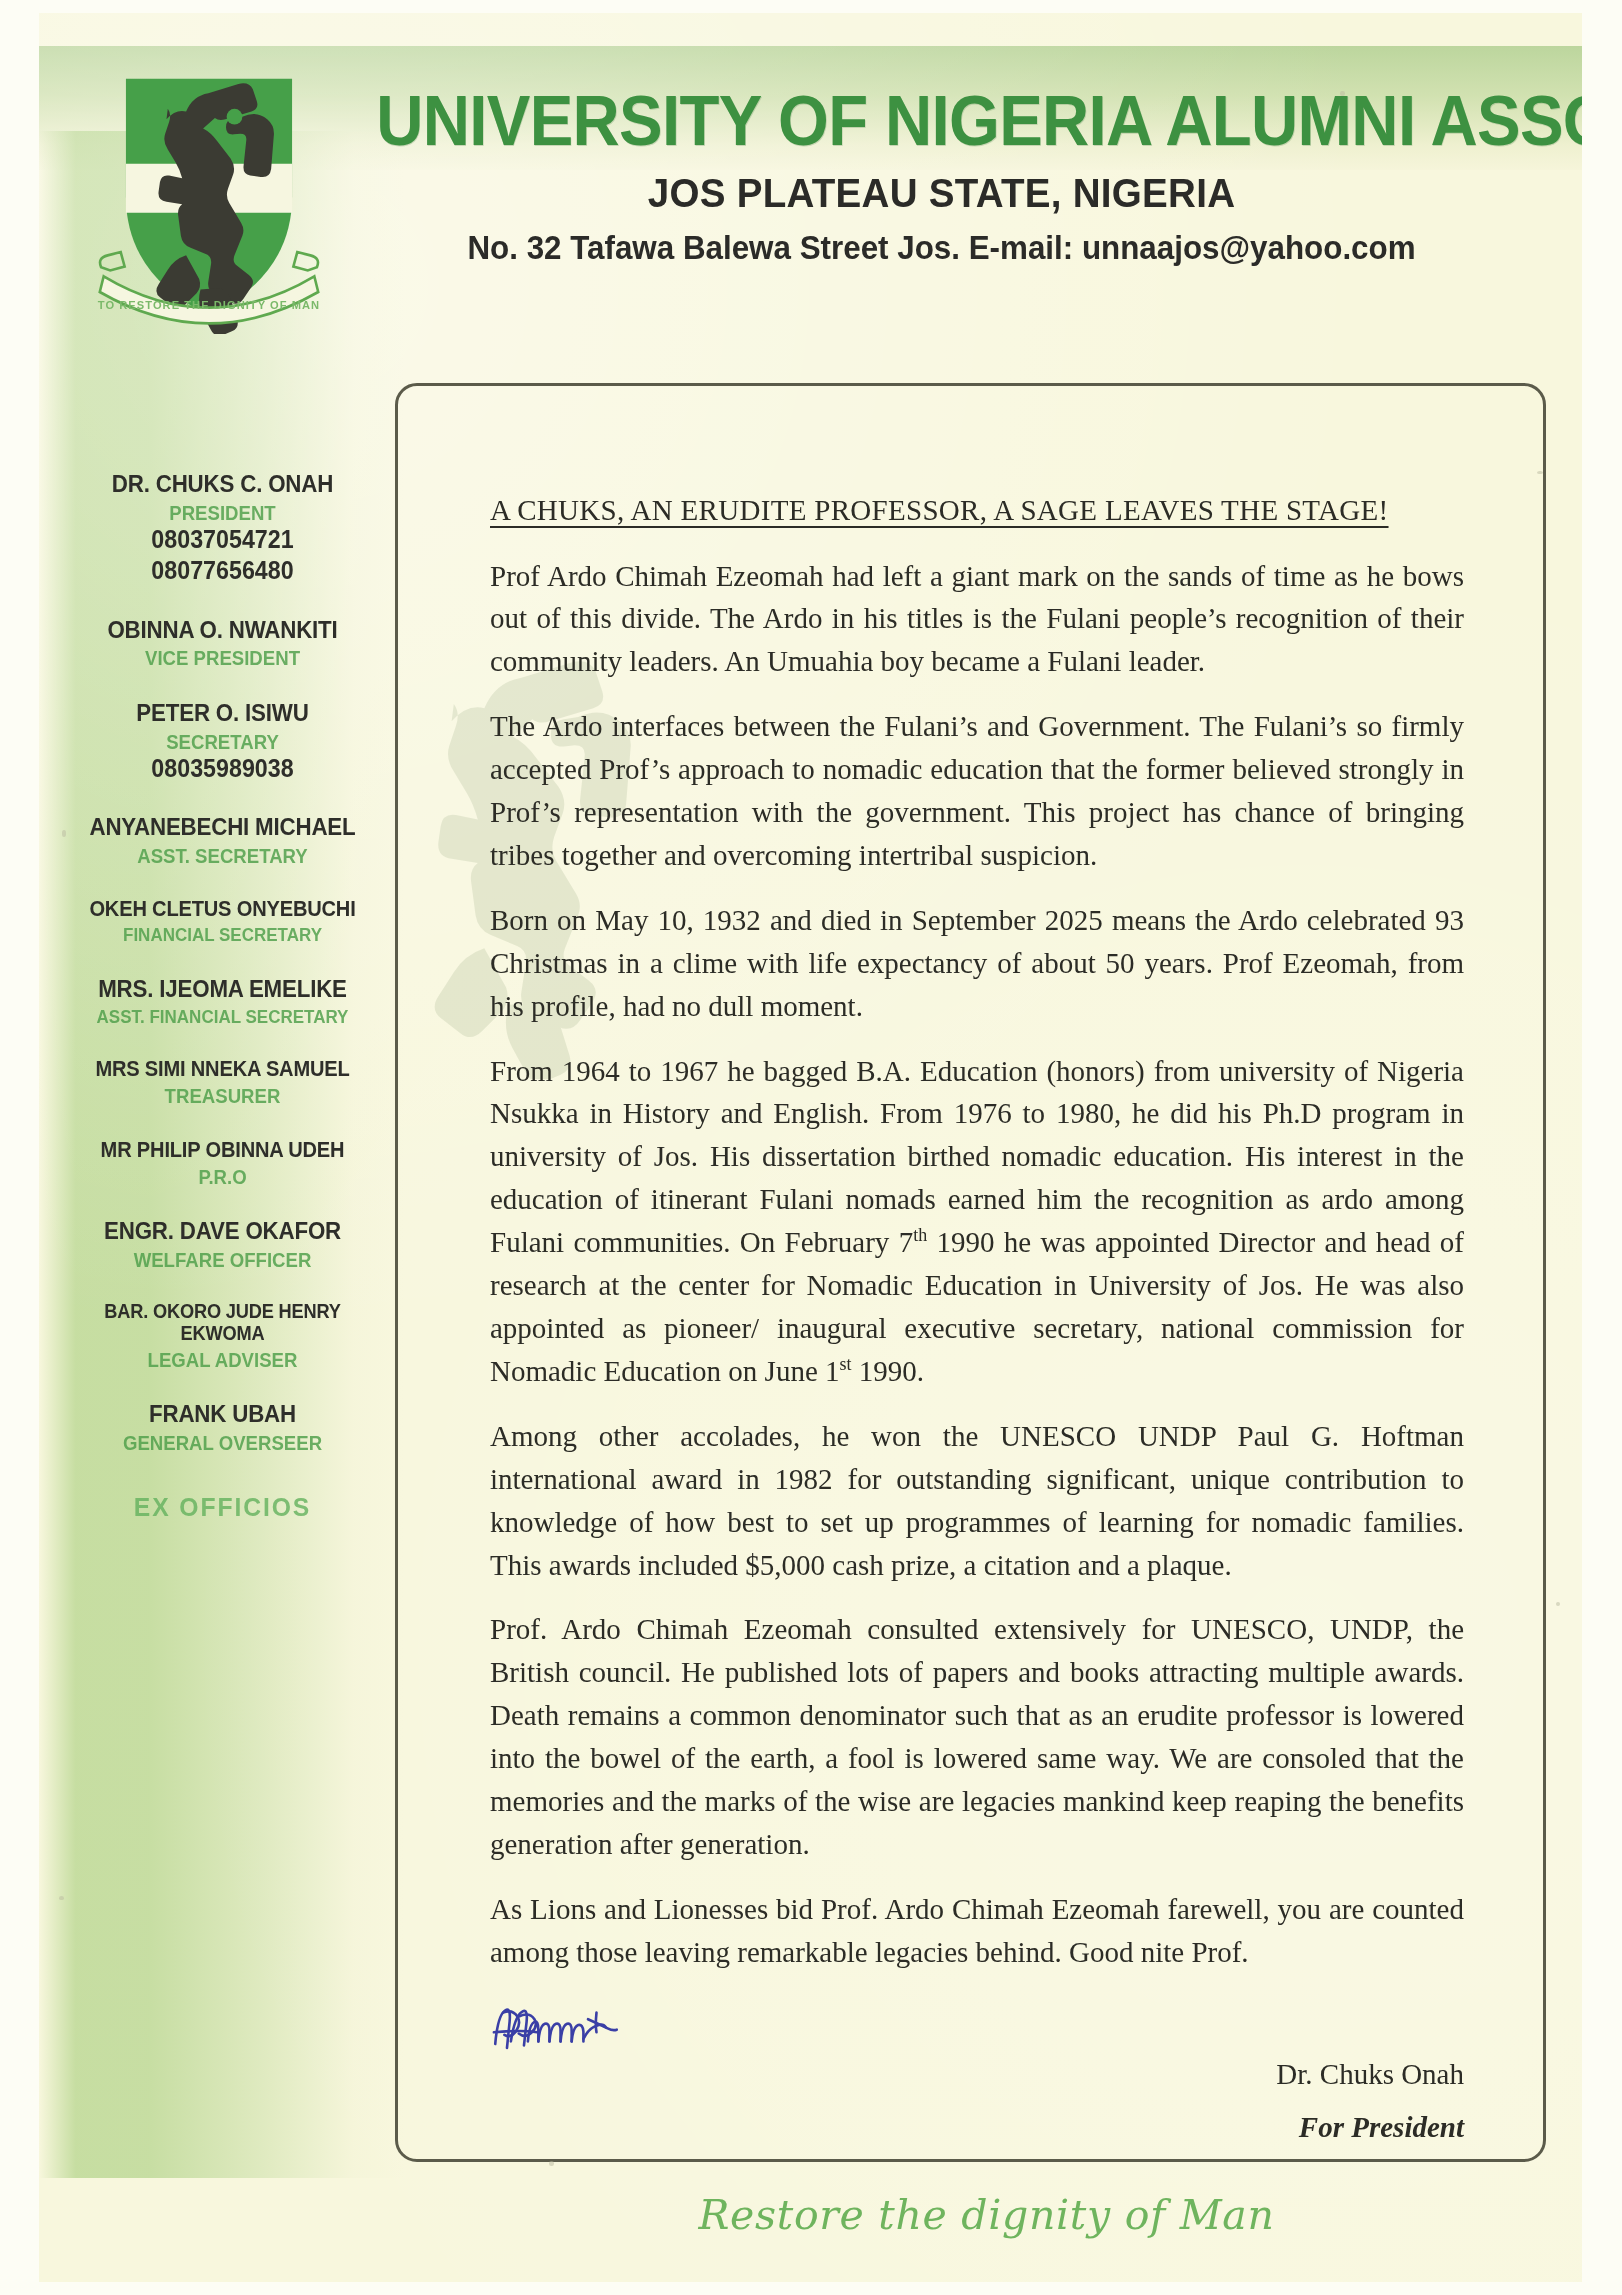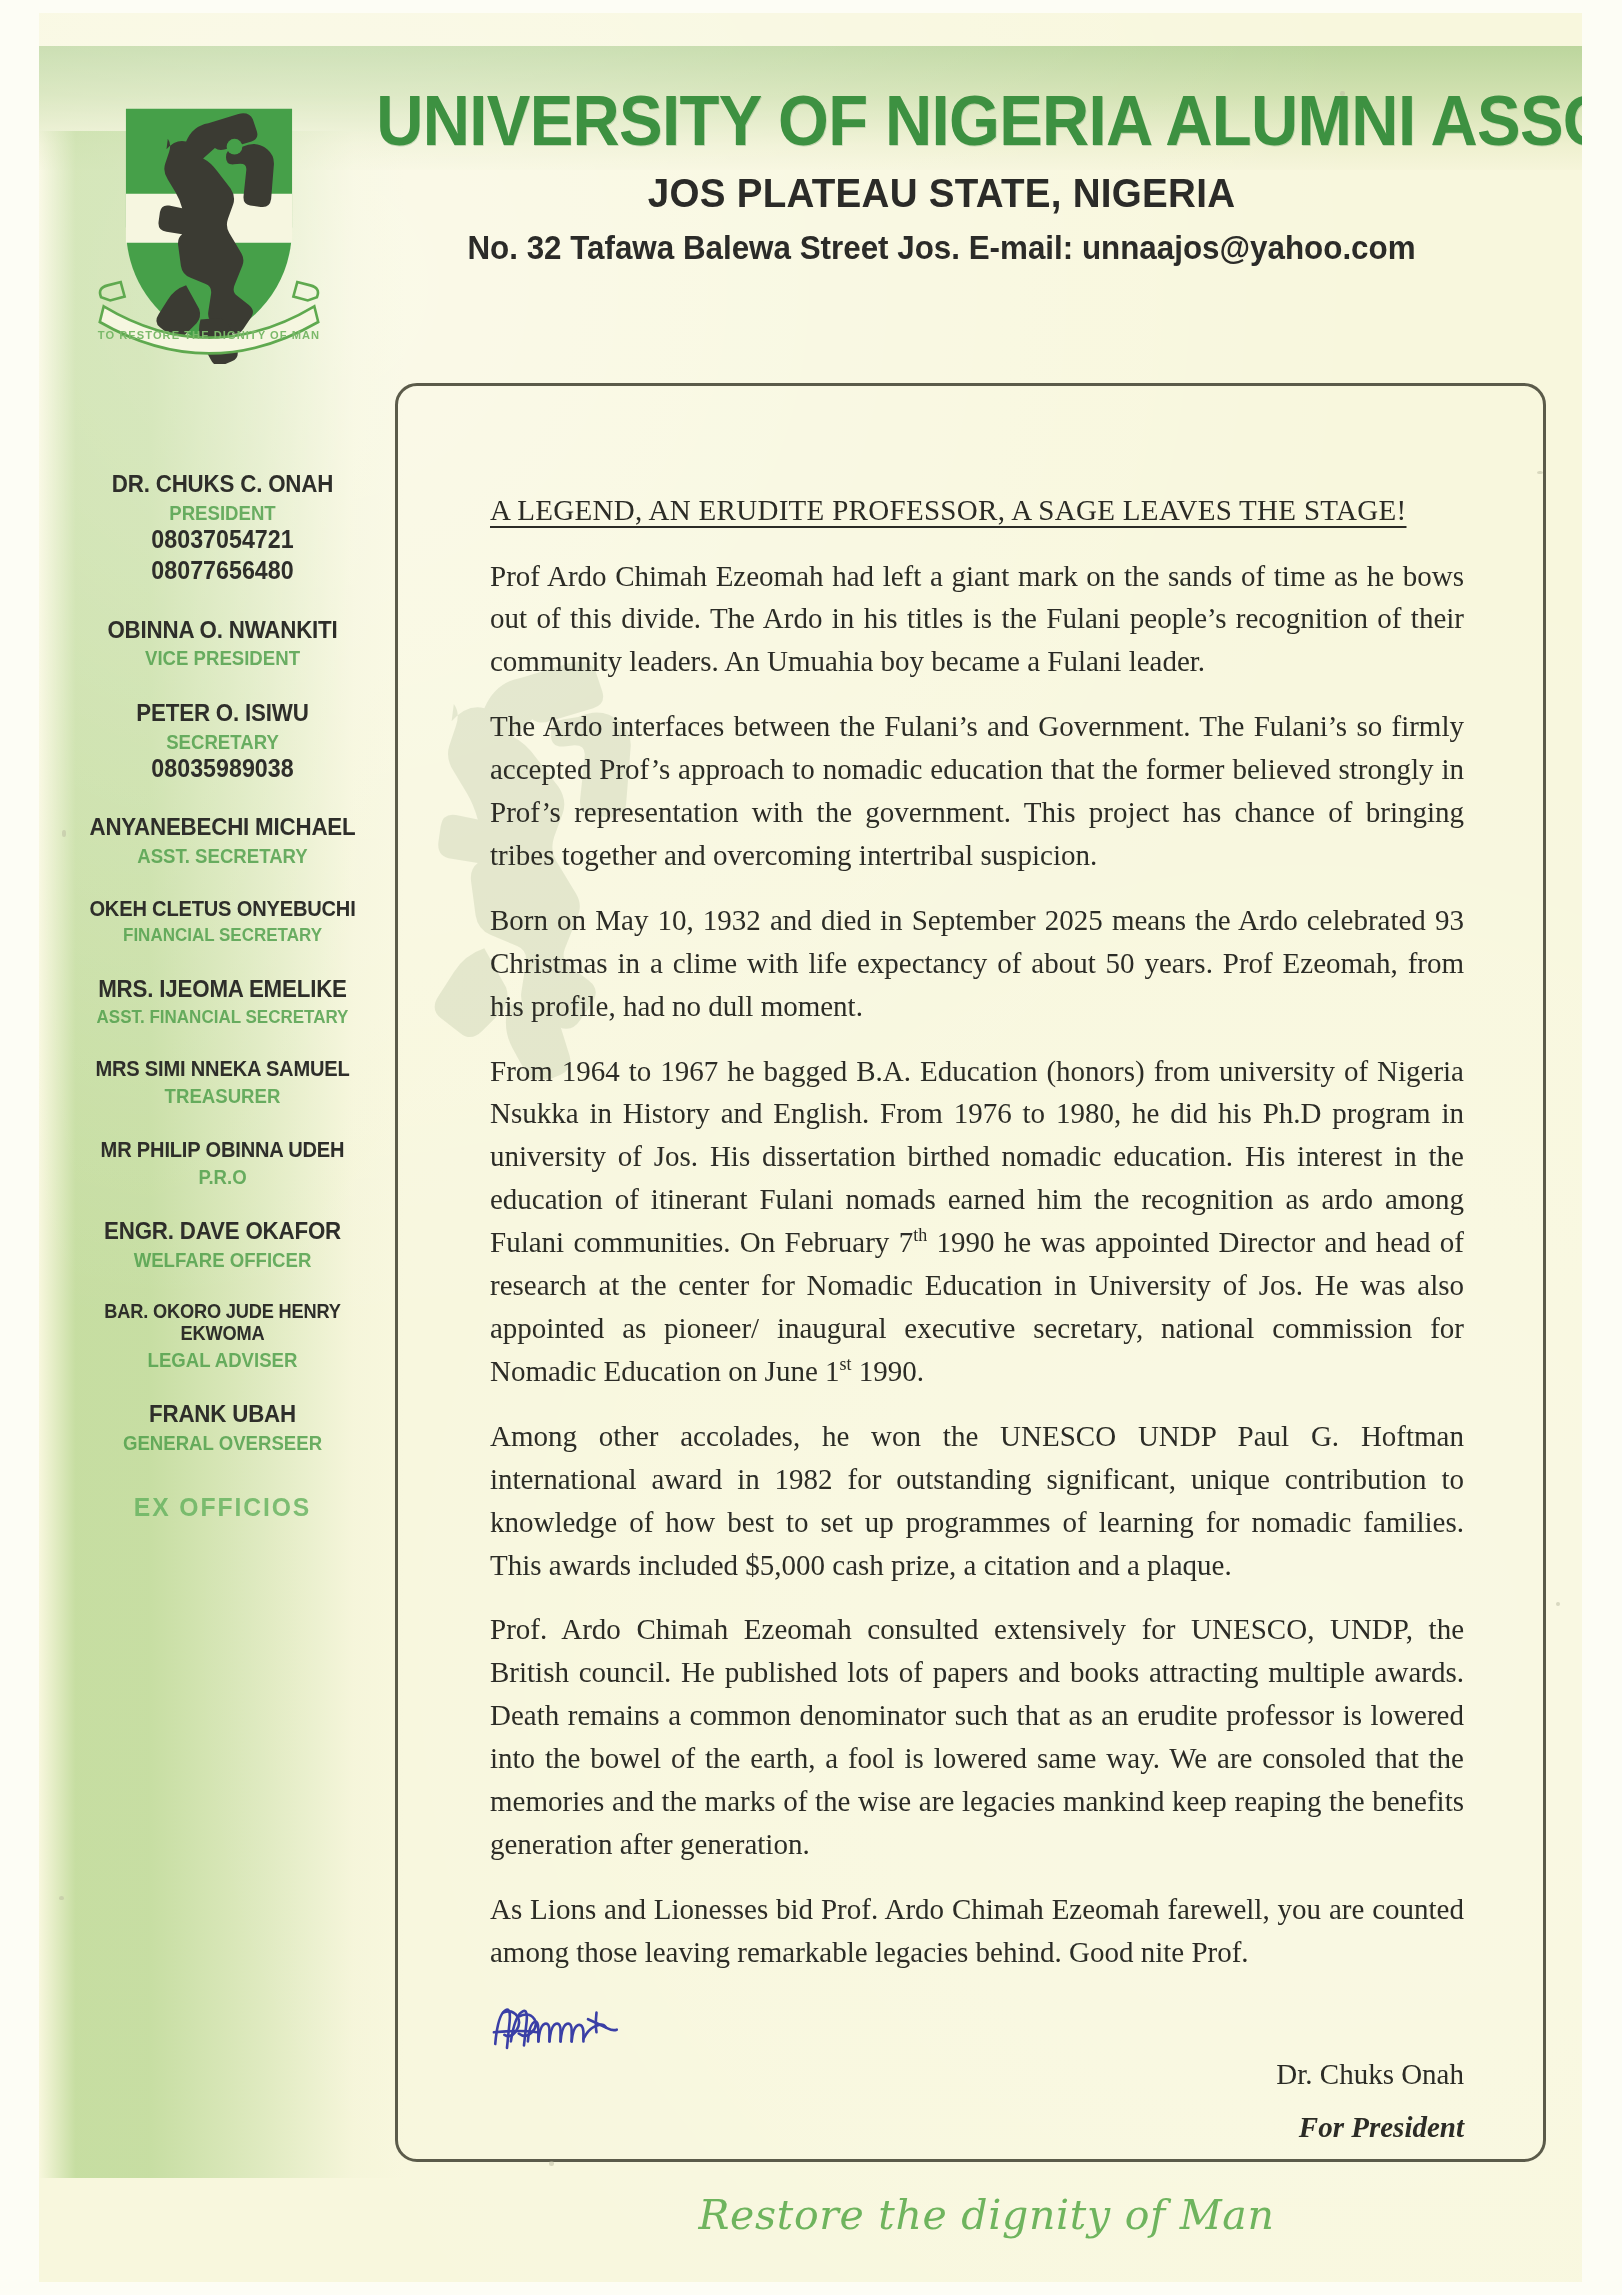--- a/index.html
+++ b/index.html
@@ -53,21 +53,21 @@
       radial-gradient(circle at 82% 72%, rgba(255,255,255,.20), transparent 55%);
     pointer-events: none;
   }
 
   
   #header {
     position: absolute; left: 0; top: 39px;
     width: 1543px; height: 340px;
   }
   #crest {
-    position: absolute; left: 49px; top: 37px;
+    position: absolute; left: 49px; top: 7px;
     width: 242px; height: 275px;
   }
   #crest svg { width: 100%; height: 100%; display: block; }
 
   #org-block {
     position: absolute; left: 288px; top: 33px; width: 1229px;
     text-align: center;
   }
   #org-title {
     font-family: "Liberation Sans", sans-serif;
@@ -338,21 +338,21 @@
                    q-8 -12 -4 -24 l6 -18 q4 -12 -2 -20 Z"></path>
           <path d="M236 88 q22 -10 38 4 q12 10 10 26 l-4 50 q-2 14 -16 12 l-16 -2 q-12 -2 -10 -16
                    l4 -38 q1 -10 -9 -10 l-10 1 q-12 1 -12 -11 q0 -12 12 -14 Z"></path>
           <path d="M150 300 q-18 6 -28 22 l-14 22 q-8 12 2 20 l18 14 q10 8 20 -2 l18 -18 q8 -10 4 -22 Z"></path>
           <path d="M172 352 q-6 22 4 40 l12 22 q6 12 18 8 l14 -6 q12 -5 8 -18 l-10 -32 q-4 -14 -18 -16 Z"></path>
         </g>
       </svg>
     </div>
 
     <div id="letter">
-      <div id="letter-title">A LEGEND, AN ERUDITE PROFESSOR, A SAGE LEAVES THE STAGE!</div>
+      <div id="letter-title">A CHUKS, AN ERUDITE PROFESSOR, A SAGE LEAVES THE STAGE!</div>
 
       <div class="para">Prof  Ardo Chimah Ezeomah had left a giant mark on the sands of time as he bows out of this divide. The Ardo in his titles is the Fulani people’s recognition of their community leaders. An Umuahia boy became a Fulani leader.</div>
       <div class="para">The Ardo interfaces between the Fulani’s and Government. The Fulani’s so firmly accepted Prof’s approach to nomadic education that the former believed strongly in Prof’s representation with the government. This project has chance of bringing tribes together and overcoming intertribal suspicion.</div>
       <div class="para">Born on May 10, 1932 and died in September 2025 means the Ardo celebrated 93 Christmas in a clime with life expectancy of about 50 years. Prof Ezeomah, from his profile, had no dull moment.</div>
 
       <div class="para">
         <span>From 1964 to 1967 he bagged B.A. Education (honors) from university of Nigeria Nsukka in History and English. From 1976 to 1980, he did his Ph.D program in university of Jos. His dissertation birthed nomadic education. His interest in the education of itinerant Fulani nomads earned him the recognition as ardo among Fulani communities. On February 7</span><sup>th</sup><span> 1990 he was appointed Director and head of research at the center for Nomadic Education in University of Jos. He was also appointed as pioneer/ inaugural executive secretary, national commission for Nomadic Education on June 1</span><sup>st</sup><span> 1990.</span>
       </div>
 
       <div class="para">Among other accolades, he won the UNESCO UNDP Paul G. Hoftman international award in 1982 for outstanding significant, unique contribution to knowledge of how best to set up programmes of learning for nomadic families. This awards included $5,000 cash prize, a citation and a plaque.</div>

